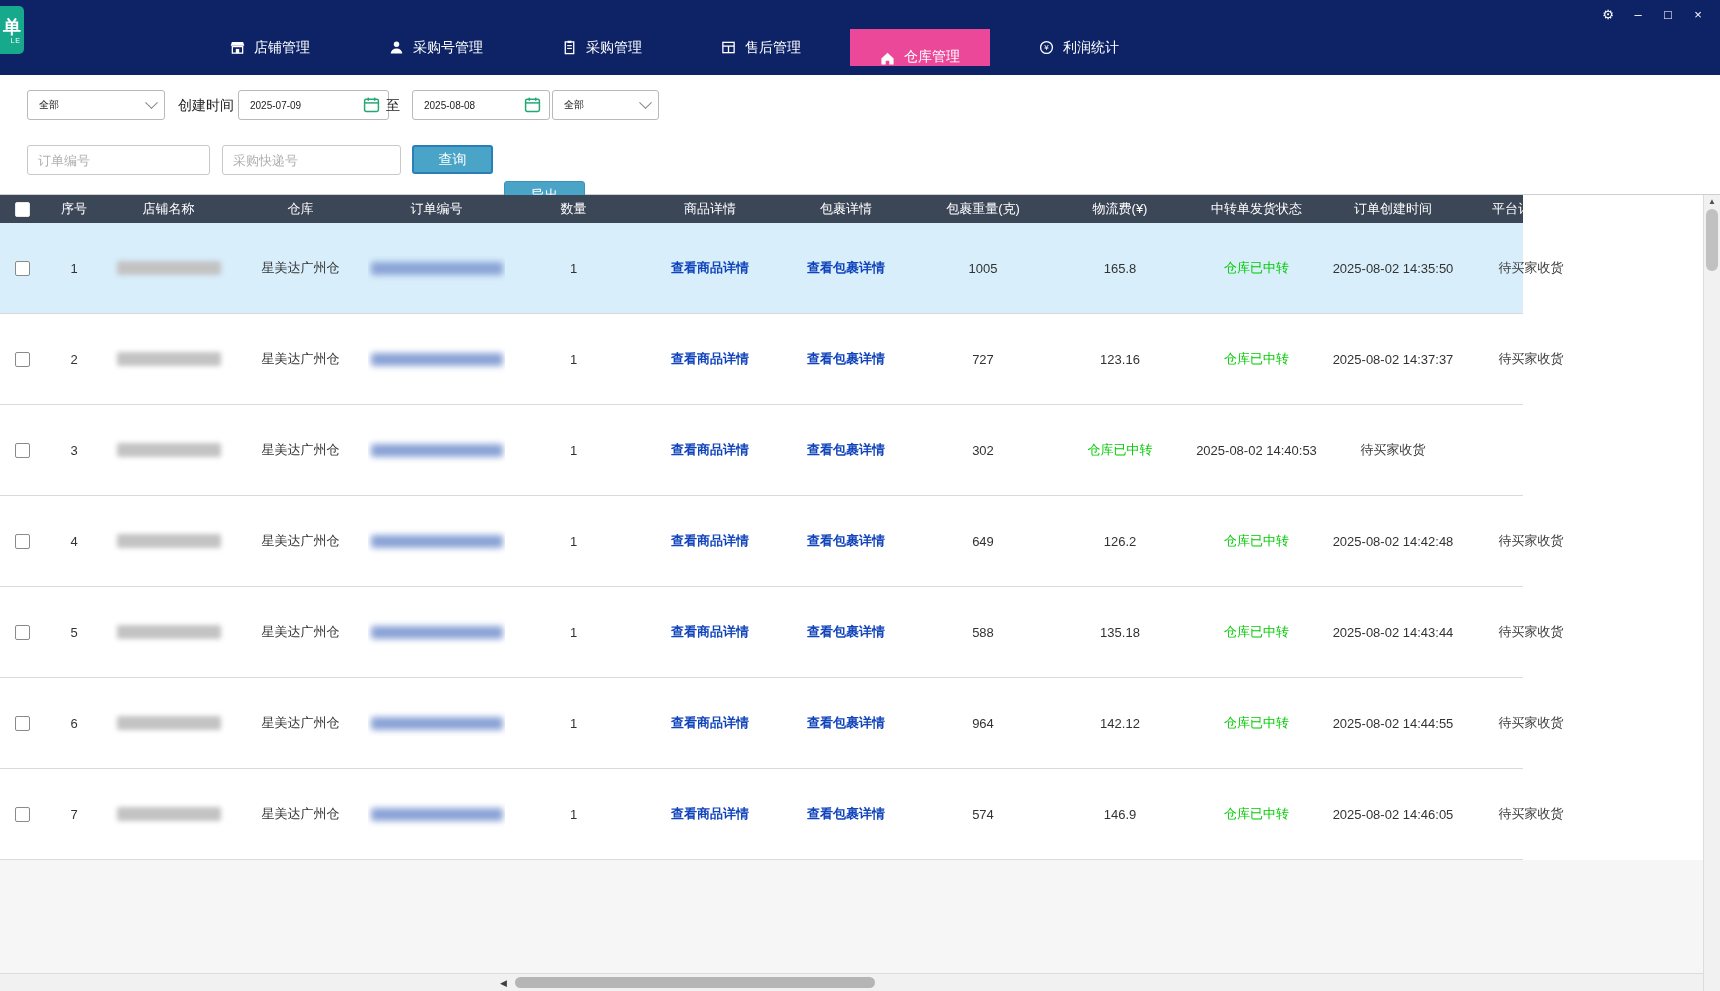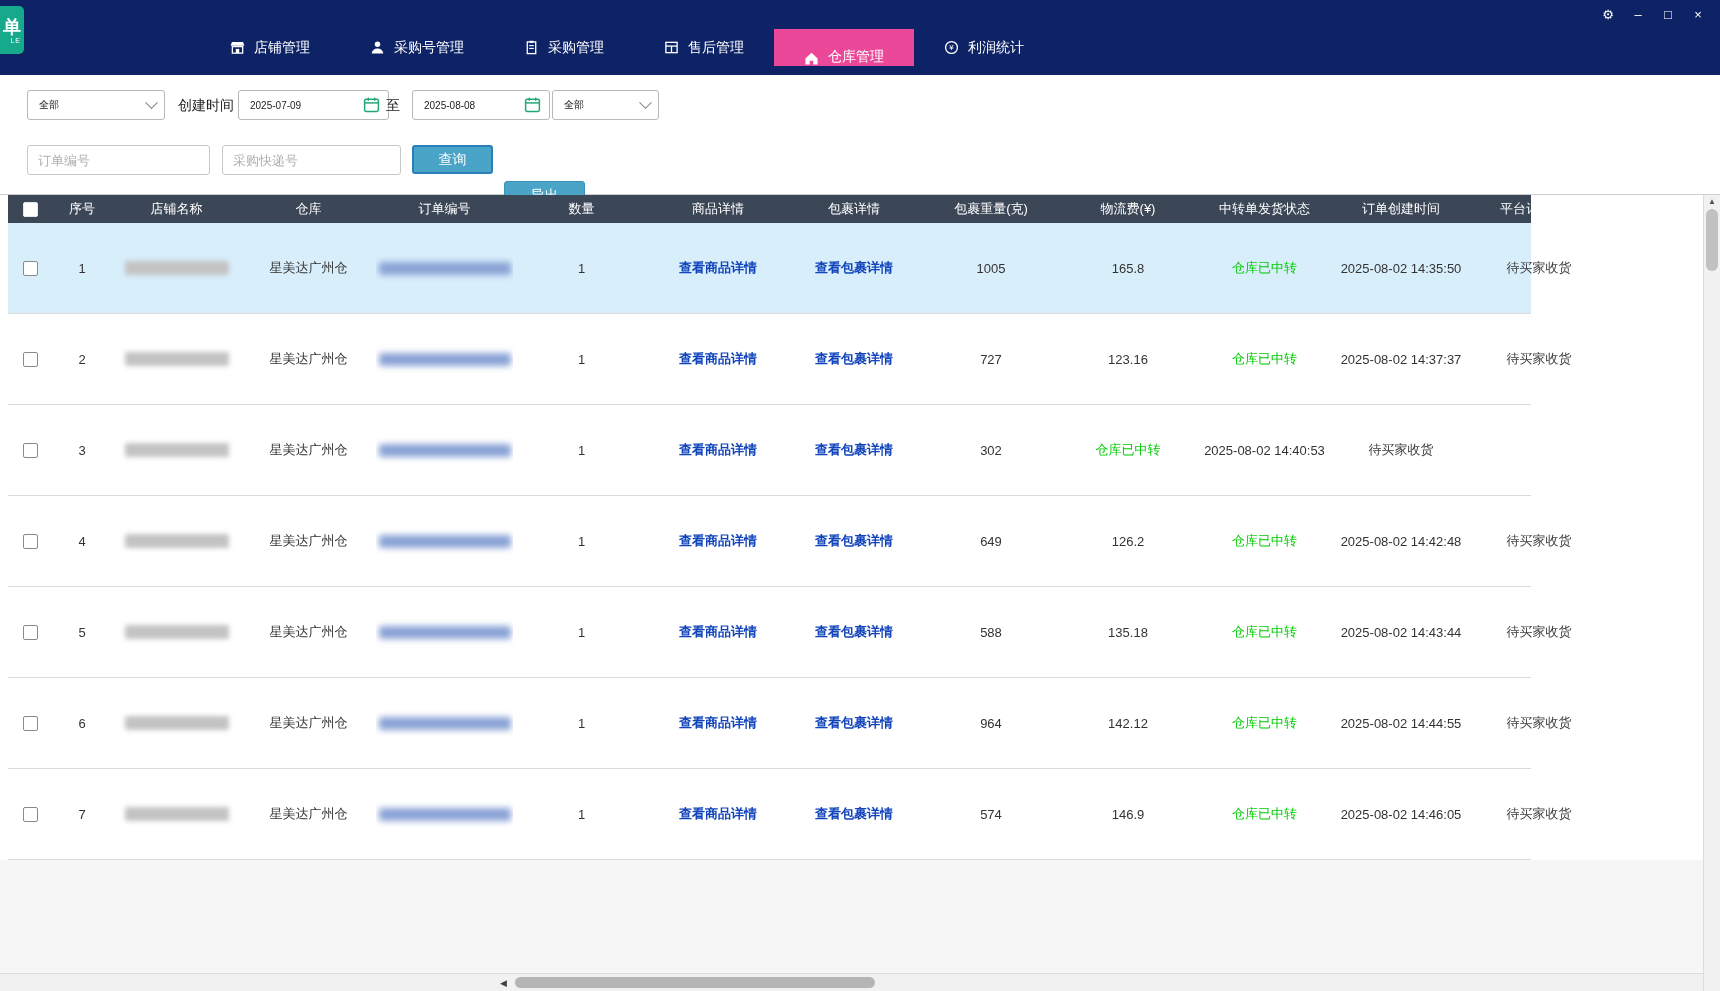--- a/index.html
+++ b/index.html
@@ -7,21 +7,21 @@
   body { font-family:"Liberation Sans","DejaVu Sans",sans-serif; background:#fff; position:relative; font-size:13px; color:#333; }
 
   
   .titlebar { position:absolute; top:0; left:0; width:1720px; height:75px; background:#0d2366; }
   .logo { position:absolute; left:-10px; top:6px; width:34px; height:48px; background:#16a98c; border-radius:5px;
           color:#fff; display:flex; flex-direction:column; align-items:flex-end; justify-content:center; padding-right:3px; }
   .logo .ch { font-size:18px; font-weight:bold; line-height:20px; }
   .logo .sub { font-size:7px; letter-spacing:1px; }
   .win-controls { position:absolute; top:4px; right:10px; display:flex; gap:6px; }
   .win-btn { width:24px; height:20px; color:#fff; font-size:13px; display:flex; align-items:center; justify-content:center; cursor:pointer; }
-  .nav { position:absolute; left:200px; top:29px; height:37px; display:flex; }
+  .nav { position:absolute; left:200px; top:29px; height:37px; display:flex;gap:19px; }
   .nav-tab { display:flex; align-items:center; gap:9px; padding:0 30px; color:#fff; font-size:14px; cursor:pointer; white-space:nowrap; }
   .nav-tab.active { background:#ec4899;align-items:flex-end; }
   .nav-icon { width:15px; height:15px; display:inline-flex; }
   .nav-icon svg { width:15px; height:15px; }
 
   
   .filter-panel { position:absolute; top:75px; left:0; width:1720px; height:120px; background:#fff; border-bottom:1px solid #cfcfcf; }
   .ctrl { position:absolute; height:30px; border:1px solid #b9b9b9; border-radius:3px; background:#fff;
           display:flex; align-items:center; justify-content:space-between; padding:0 8px 0 11px; font-size:10px; cursor:pointer; }
   .ctrl .val { color:#222; }
@@ -40,21 +40,21 @@
   #date-from  { left:238px; top:15px; width:151px; }
   #lbl-to     { left:386px; }
   #date-to    { left:404px; top:15px; width:138px;margin-left:8px; }
   #sel-status { left:552px; top:15px; width:107px; }
   #inp-order  { left:27px;  top:70px; width:183px; }
   #inp-express{ left:222px; top:70px; width:179px; }
   #btn-query  { left:412px; }
   #btn-export { left:504px; }
 
   
-  .table { position:absolute; top:195px; left:0; width:1523px;margin-left:8px; }
+  .table { position:absolute; top:195px; left:0; width:1523px; }
   .grid-row { display:grid; grid-template-columns:44px 60px 129px 135px 137px 137px 136px 136px 138px 136px 137px 136px 140px 1fr; }
   .thead { height:28px; background:#3b4657; color:#fff; font-size:13px; }
   .thead .cell { font-weight:normal; }
   .cell { display:flex; align-items:center; justify-content:center; text-align:center; overflow:hidden; }
   .trow { height:91px; background:#fff; border-bottom:1px solid #dadada; font-size:13px; color:#333; }
   .trow.selected { background:#d8eefb; }
   .cb { width:15px; height:15px; border:1px solid #8a8a8a; border-radius:2px; background:#fff; display:inline-block; cursor:pointer; }
   .cb-h { border-color:#e8e8e8; }
   .blur-shop { width:104px; height:14px; background:#c3c3c3; border-radius:2px; filter:blur(2.5px); }
   .blur-order { width:132px; height:13px; background:#8aa3d6; border-radius:2px; filter:blur(3px); }

